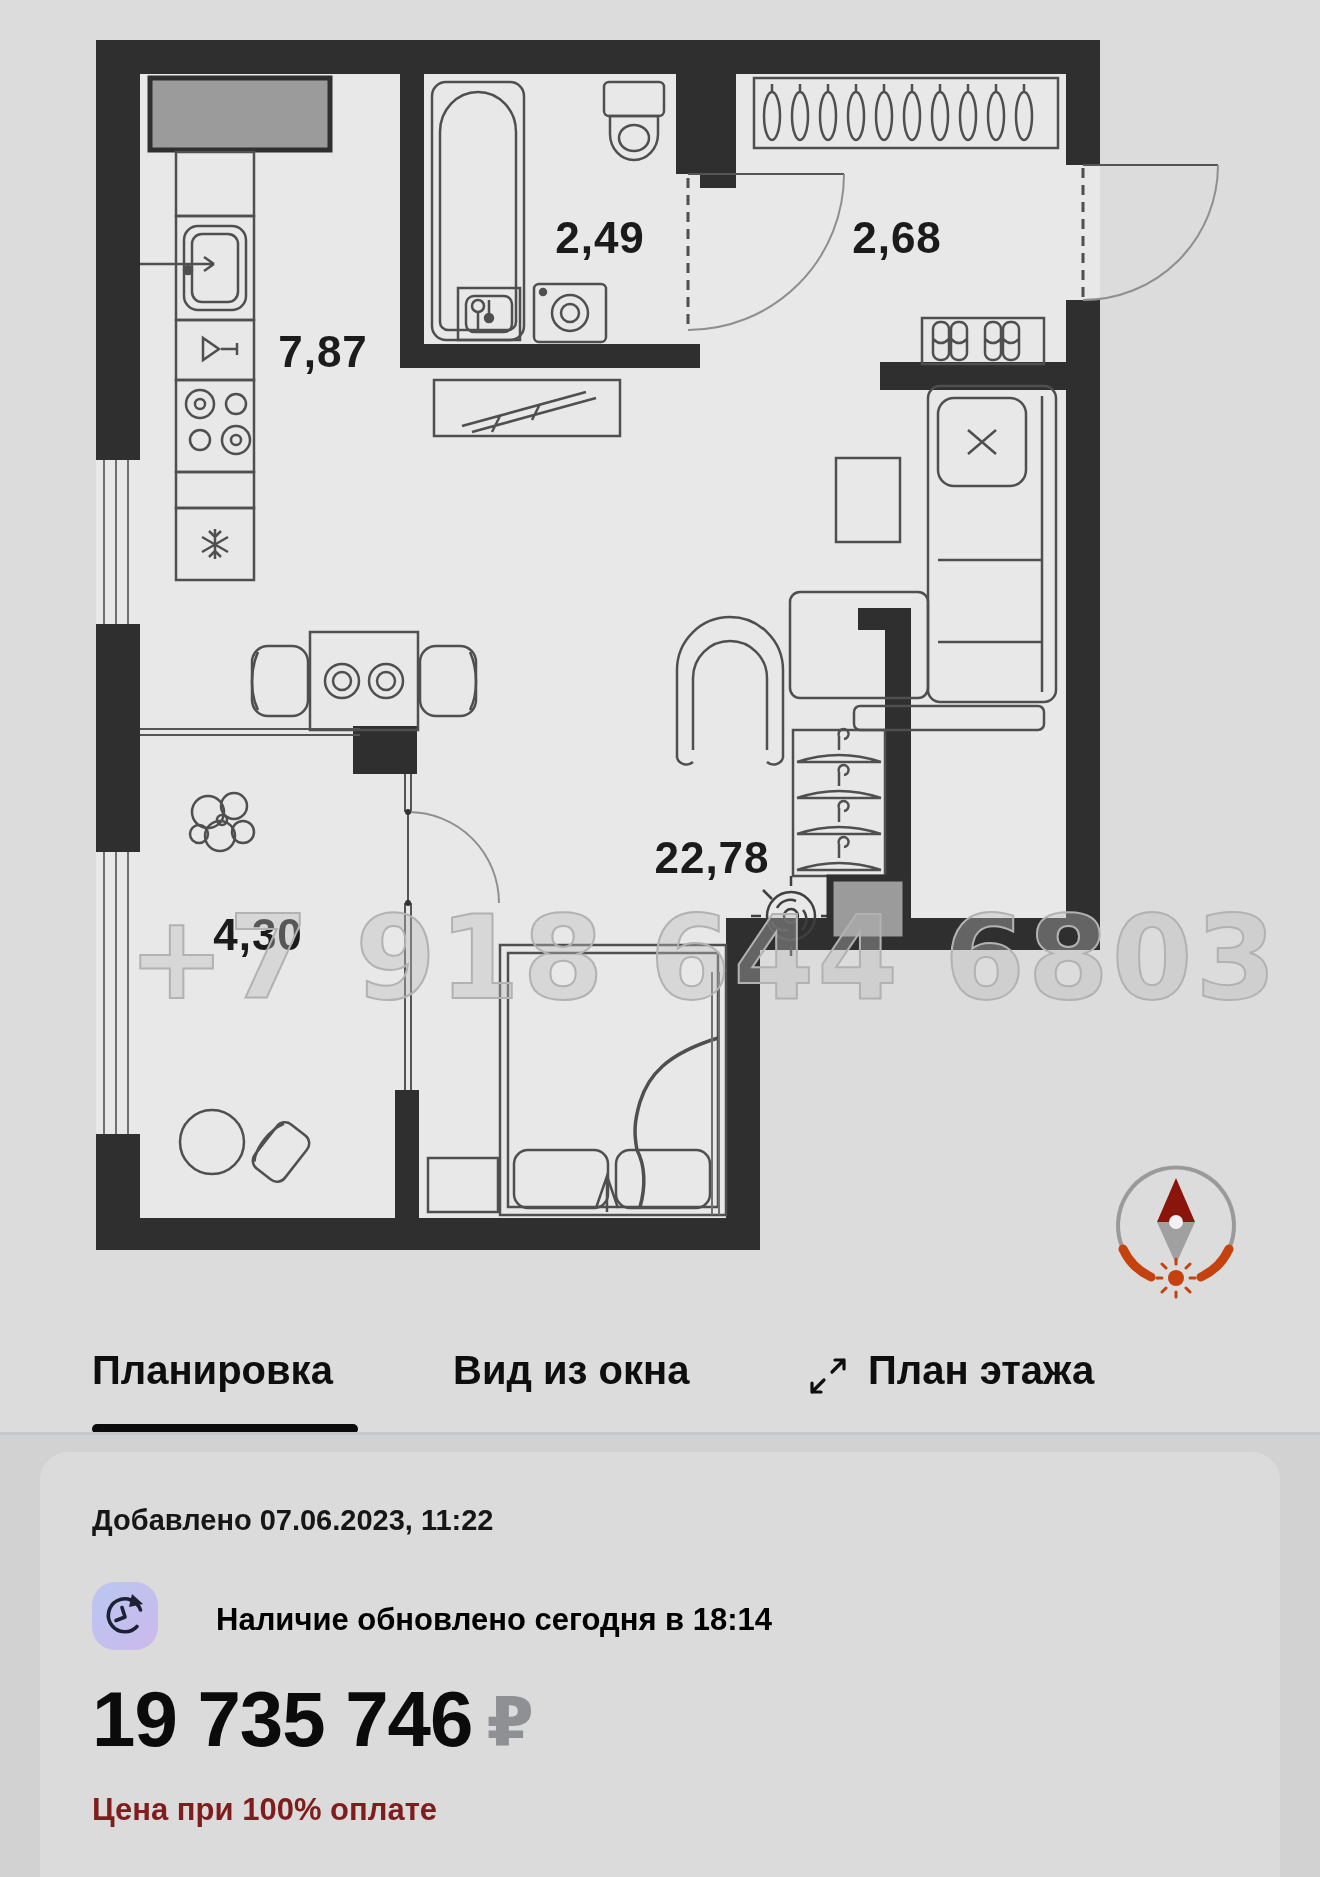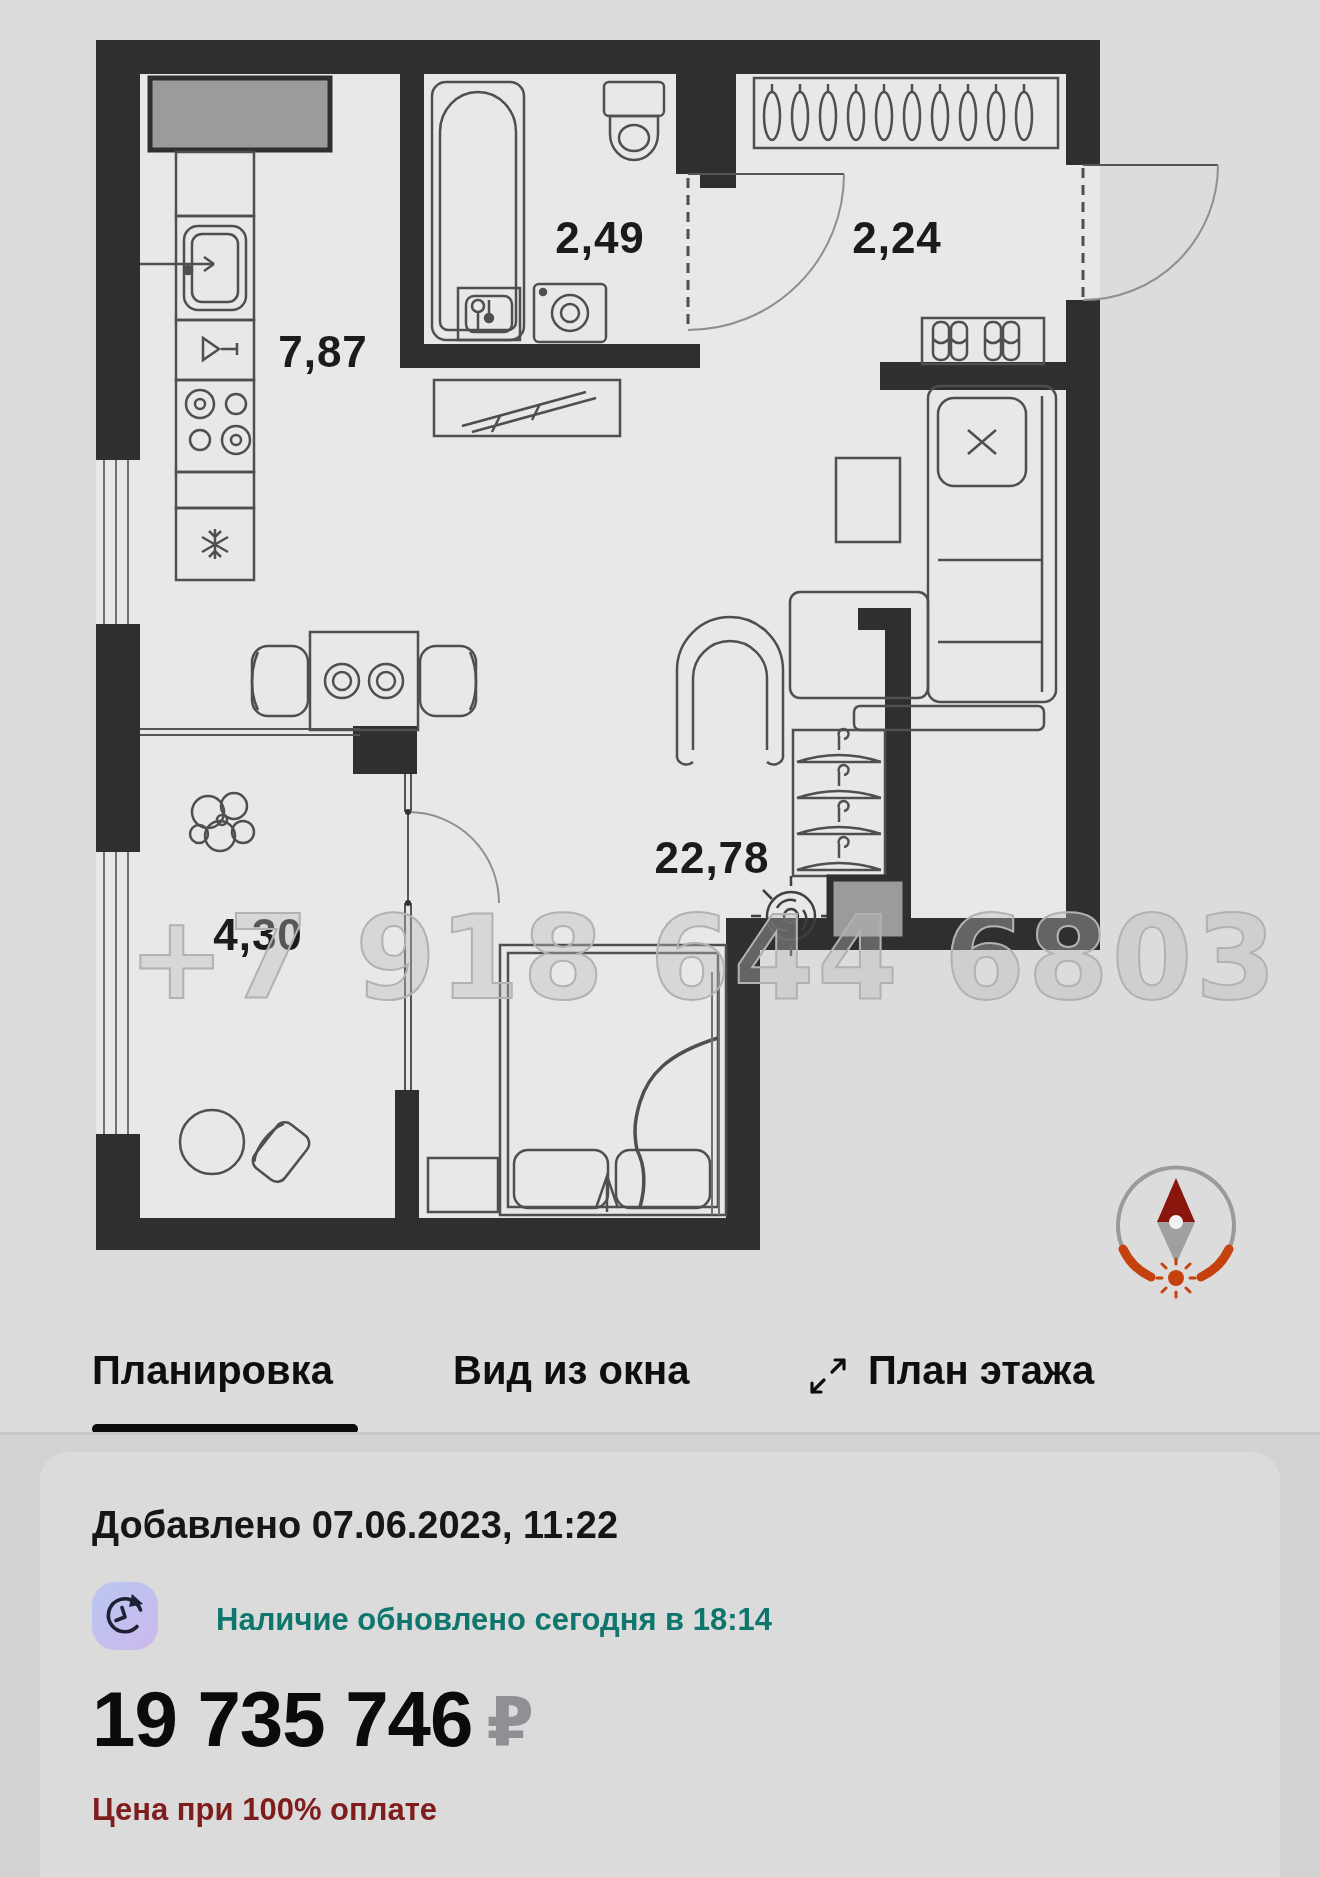--- a/index.html
+++ b/index.html
@@ -8,23 +8,23 @@
   .plan-area{position:absolute;left:0;top:0;width:1320px;height:1340px;}
   .plan-area svg{position:absolute;left:0;top:0;}
   .room-label{position:absolute;transform:translate(-50%,-50%);font-size:44px;font-weight:700;color:#1b1b1b;letter-spacing:1px;white-space:nowrap;}
   .watermark{position:absolute;left:128px;top:890px;font-family:"DejaVu Sans", sans-serif;font-size:116px;font-weight:700;letter-spacing:3px;color:rgba(186,186,186,0.38);-webkit-text-stroke:2px #b2b2b2;white-space:nowrap;pointer-events:none;}
   .tabs-row{position:absolute;left:0;top:1348px;width:1320px;height:56px;}
   .tab{position:absolute;top:0;font-size:40px;font-weight:700;color:#0e0e0e;white-space:nowrap;cursor:pointer;}
   .tab-underline{position:absolute;left:92px;top:1424px;width:266px;height:10px;border-radius:5px;background:#0b0b0b;}
   .tabs-divider{position:absolute;left:0;top:1432px;width:1320px;height:3px;background:#c5c8ca;}
   .below-strip{position:absolute;left:0;top:1435px;width:1320px;height:442px;background:#d2d2d2;}
   .info-card{position:absolute;left:40px;top:1452px;width:1240px;height:440px;background:#dbdbdb;border-radius:28px 28px 0 0;}
-  .added-line{position:absolute;left:52px;top:52px;font-size:38px;font-weight:700;color:#161616;}
+  .added-line{position:absolute;left:52px;top:52px;font-size:29px;font-weight:700;color:#161616;}
   .avail-icon{position:absolute;left:52px;top:130px;width:66px;height:68px;border-radius:23px;background:linear-gradient(135deg,#bac7f1 0%,#c3bfee 55%,#cdb9ec 100%);}
-  .avail-text{position:absolute;left:176px;top:150px;font-size:31px;font-weight:700;color:#0f766e;}
+  .avail-text{position:absolute;left:176px;top:150px;font-size:31px;font-weight:700;color:#000000;}
   .price-line{position:absolute;left:52px;top:222px;font-size:78px;font-weight:800;color:#0b0b0b;letter-spacing:-1px;white-space:nowrap;}
   .price-cur{font-family:"DejaVu Sans", sans-serif;font-size:68px;font-weight:700;color:#8e9094;margin-left:14px;}
   .price-note{position:absolute;left:52px;top:340px;font-size:31px;font-weight:700;color:#7f1d1d;}
   .expand-ic{position:absolute;left:806px;top:1354px;width:44px;height:44px;cursor:pointer;}
 </style>
 </head>
 <body>
 
 <div class="screen">
 
@@ -265,21 +265,21 @@
         <circle cx="1176" cy="1222" r="7" fill="#f2f2f2"></circle>
         <g stroke="#c5410e" stroke-width="3" stroke-linecap="round">
           <circle cx="1176" cy="1278" r="8" fill="#c5410e" stroke="none"></circle>
           <path d="M1176,1264 v-5 M1176,1292 v5 M1162,1278 h-5 M1190,1278 h5 M1166,1268 l-4,-4 M1186,1268 l4,-4 M1166,1288 l-4,4 M1186,1288 l4,4"></path>
         </g>
       </g>
     </svg>
 
     <div class="room-label" style="left:323px;top:352px">7,87</div>
     <div class="room-label" style="left:600px;top:238px">2,49</div>
-    <div class="room-label" style="left:897px;top:238px">2,24</div>
+    <div class="room-label" style="left:897px;top:238px">2,68</div>
     <div class="room-label" style="left:712px;top:858px">22,78</div>
     <div class="room-label" style="left:258px;top:935px">4,30</div>
 
     <div class="watermark">+7 918 644 6803</div>
   </div>
 
   <div class="tabs-row">
     <div class="tab" style="left:92px">Планировка</div>
     <div class="tab" style="left:453px">Вид из окна</div>
     <div class="tab" style="left:868px">План этажа</div>

